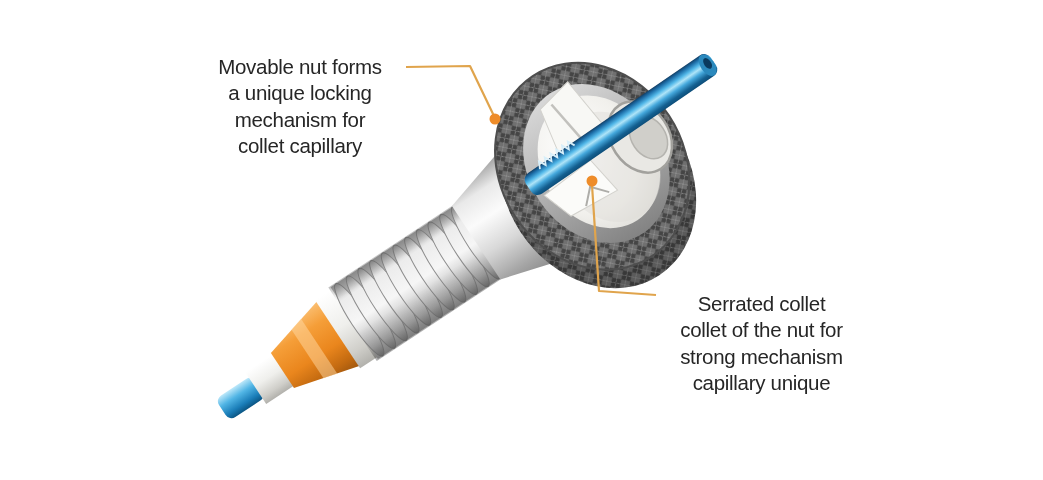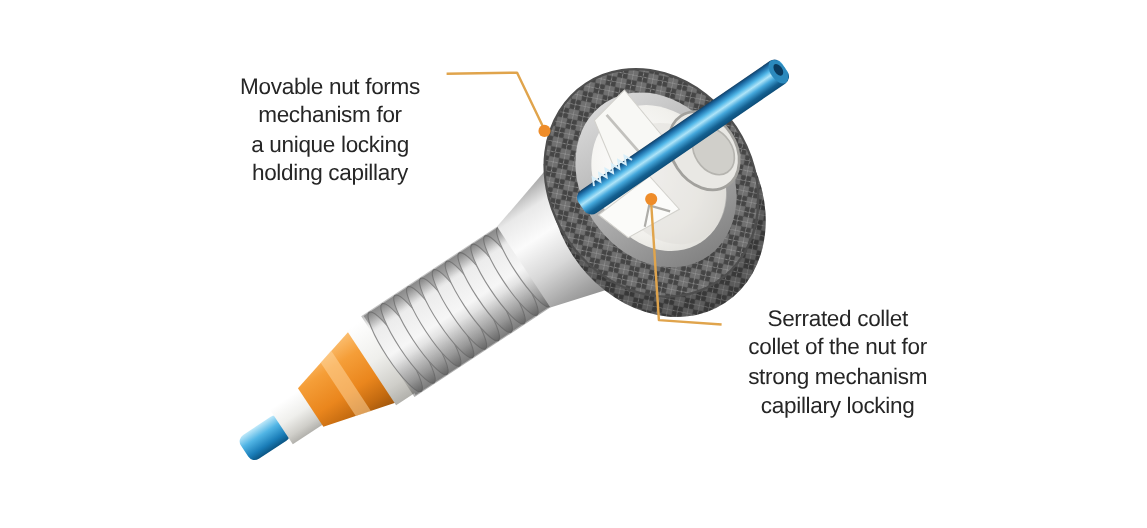--- a/index.html
+++ b/index.html
@@ -27,22 +27,22 @@
   }
   .ann {
     position: absolute;
     color: var(--text);
     font-size: 20.5px;
     line-height: 26.4px;
     letter-spacing: -0.3px;
     text-align: center;
     font-weight: 500;
   }
-  .ann-movable { left: 194px; top: 66px; width: 212px; }
-  .ann-collet  { left: 654px; top: 277px; width: 215px; }
+  .ann-movable { left: 194px; top: 54px; width: 212px; }
+  .ann-collet  { left: 654px; top: 291px; width: 215px; }
   .leader { stroke: var(--leader-line); stroke-width: 2.2; fill: none; stroke-linejoin: round; }
   .marker { fill: var(--marker); }
 </style>
 </head>
 <body>
 
 <div class="stage">
 
   <svg class="diagram-svg" width="1043" height="480" viewBox="0 0 1043 480">
     <defs>
@@ -170,25 +170,25 @@
     </g>
 
     <path class="leader" d="M406 67 L470 66 L494 116"></path>
     <circle class="marker" cx="495" cy="119" r="5.5"></circle>
     <path class="leader" d="M592 185 L599 291 L656 295"></path>
     <circle class="marker" cx="592" cy="181" r="5.5"></circle>
   </svg>
 
   <div class="ann ann-movable">
     <div>Movable nut forms</div>
+    <div>a unique locking</div>
     <div>mechanism for</div>
-    <div>a unique locking</div>
-    <div>holding capillary</div>
+    <div>collet capillary</div>
   </div>
 
   <div class="ann ann-collet">
     <div>Serrated collet</div>
     <div>collet of the nut for</div>
     <div>strong mechanism</div>
-    <div>capillary locking</div>
+    <div>capillary unique</div>
   </div>
 
 </div>
 
 </body></html>

